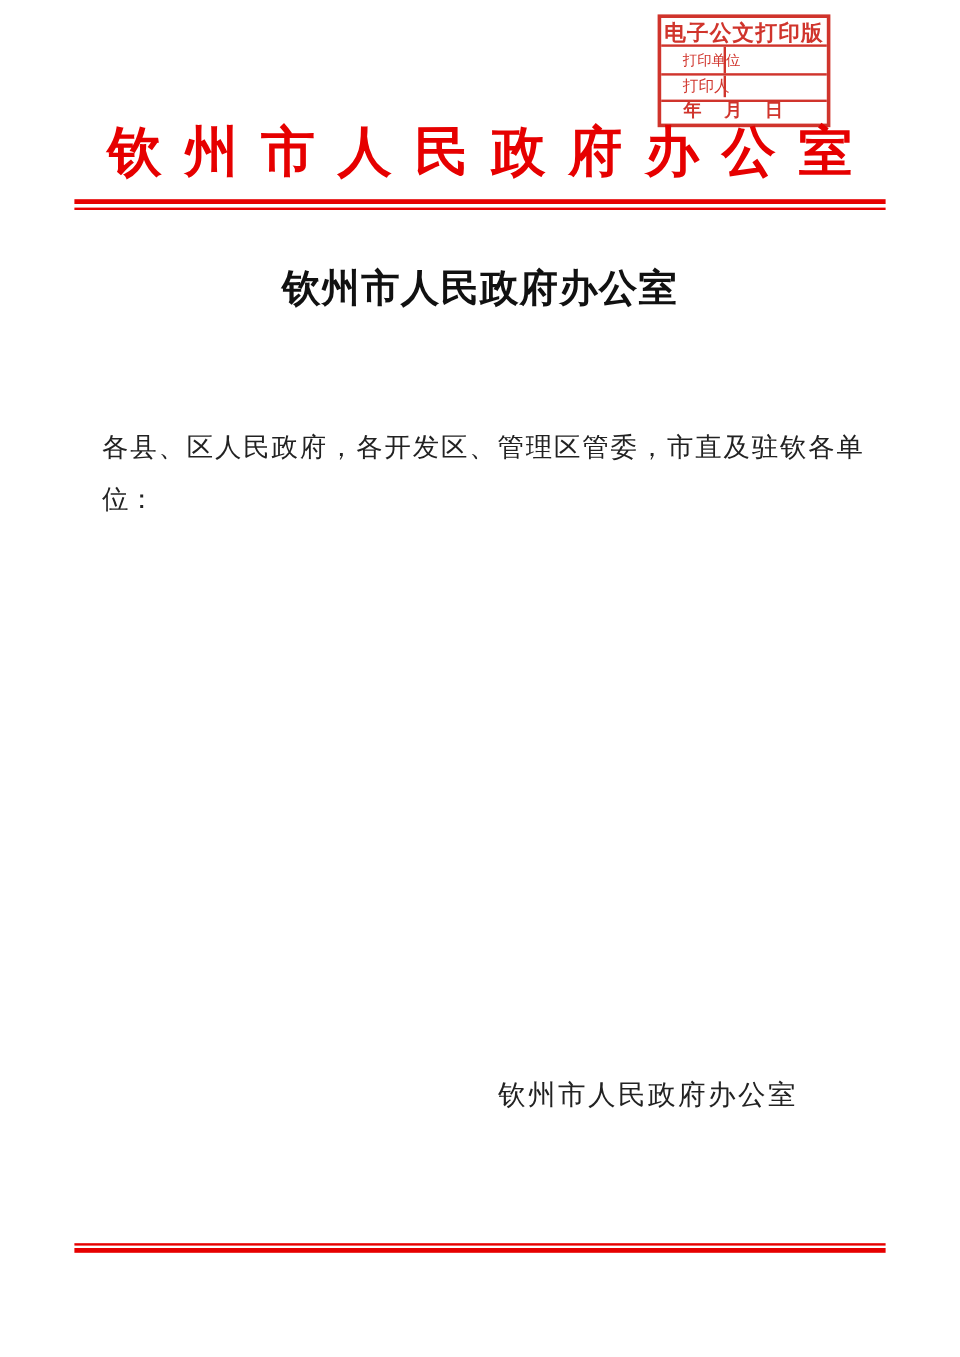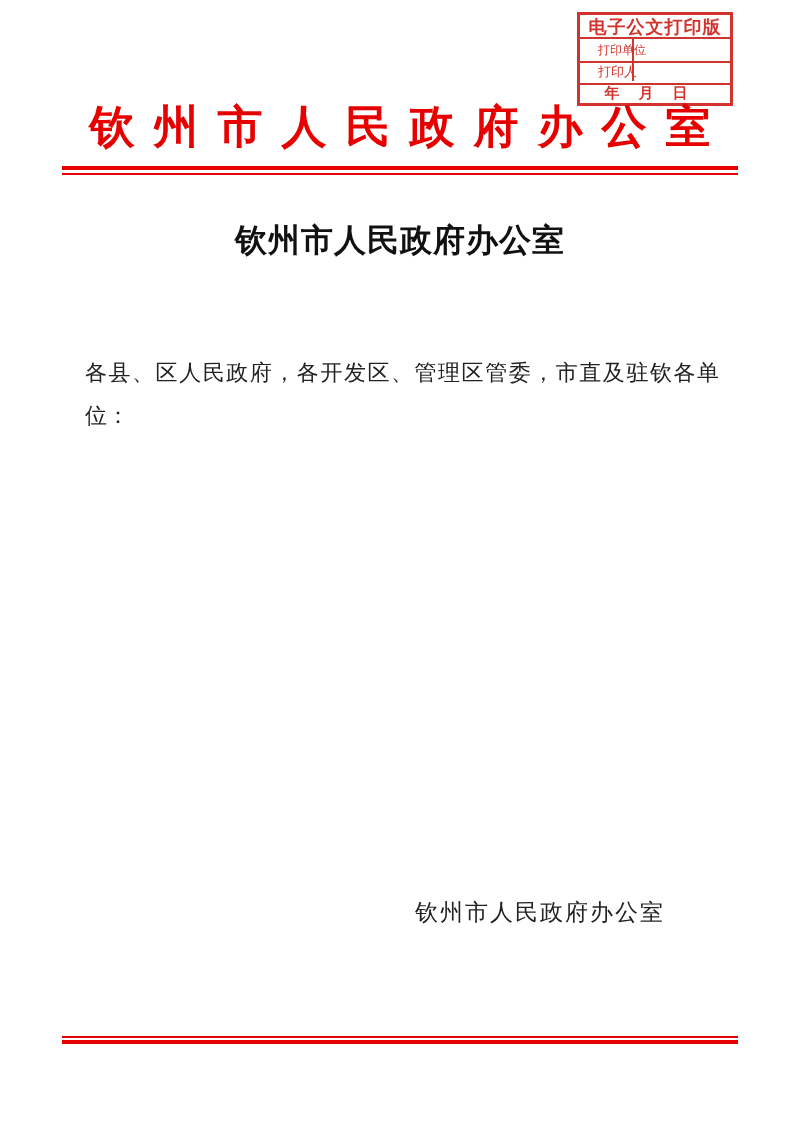--- a/index.html
+++ b/index.html
@@ -15,23 +15,23 @@
     height: 1131px;
     background: #ffffff;
     font-family: "Liberation Serif", serif;
     overflow: hidden;
     margin: 0 auto;
   }
 
   
   .stamp {
     position: absolute;
-    left: 577px;
+    left: 548px;
     top: 12px;
-    width: 156px;
+    width: 144px;
     height: 94px;
     border: 3px solid var(--stamp-red);
     color: var(--stamp-red);
     font-family: "Liberation Sans", sans-serif;
   }
   .stamp-title {
     height: 24px;
     border-bottom: 2px solid var(--stamp-red);
     font-size: 18px;
     font-weight: bold;

